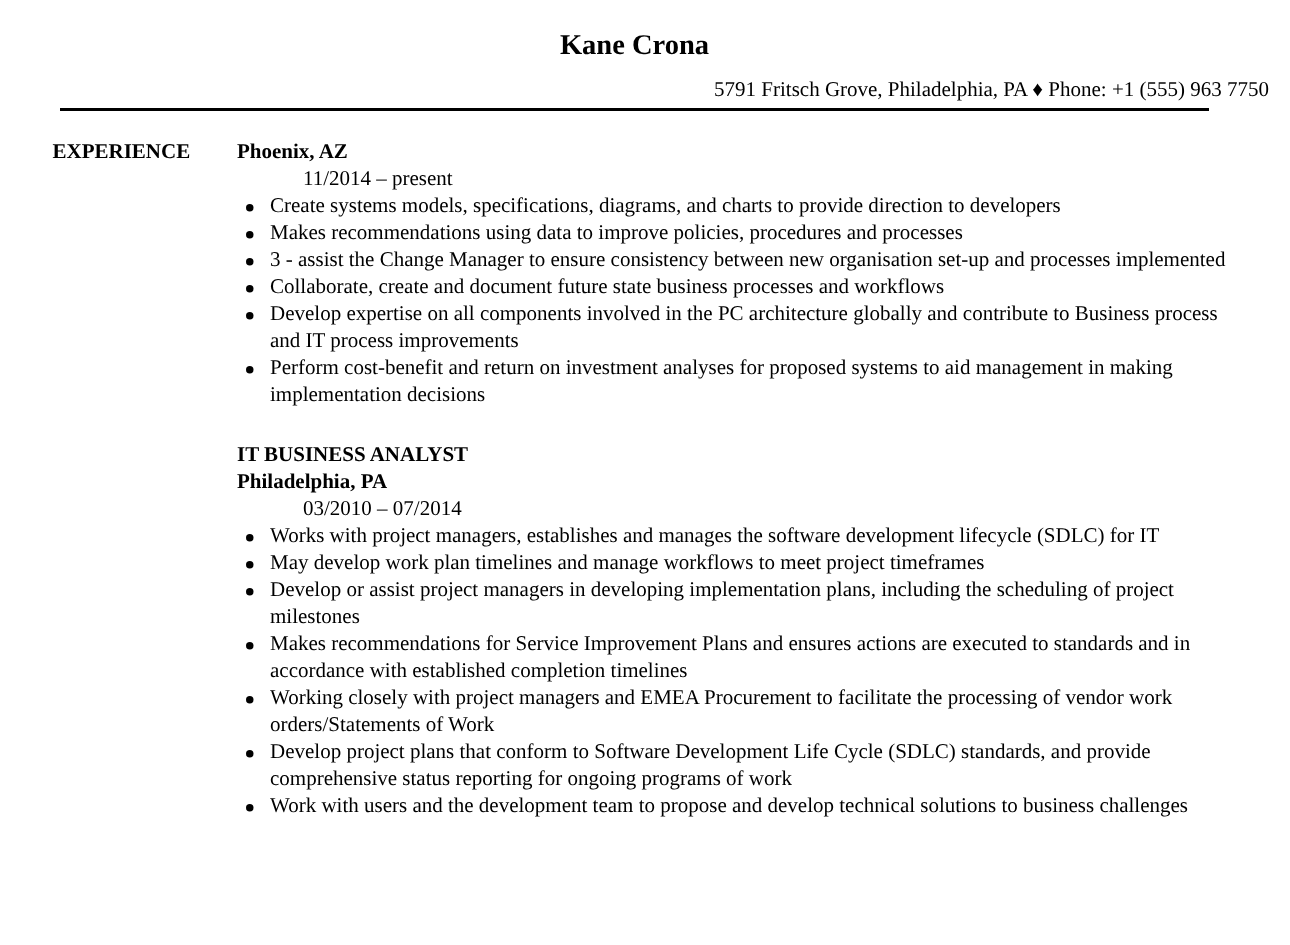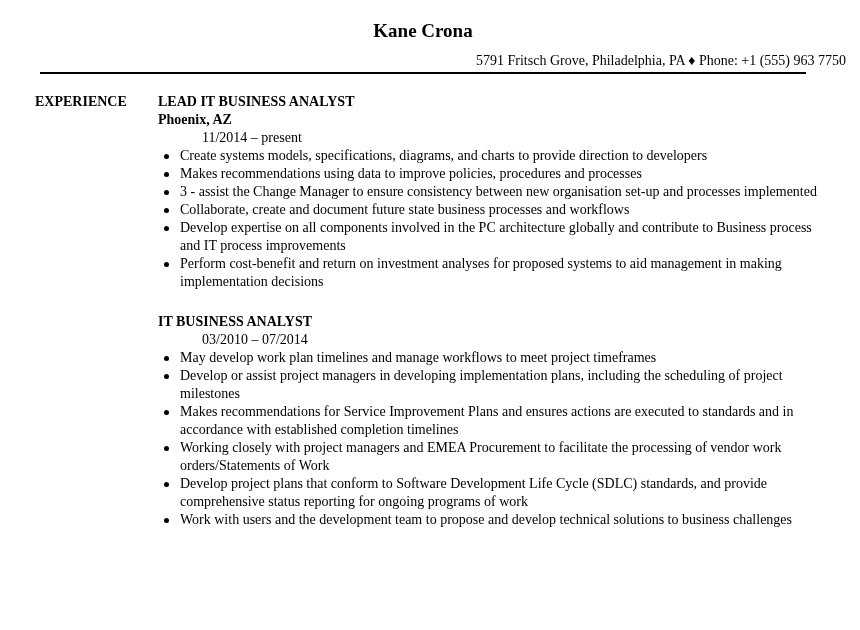--- a/index.html
+++ b/index.html
@@ -113,37 +113,38 @@
   <div class="name">Kane Crona</div>
   <div class="contact">5791 Fritsch Grove, Philadelphia, PA ♦ Phone: +1 (555) 963 7750</div>
   <div class="rule"></div>
 </div>
 
 <div class="section-label">EXPERIENCE</div>
 
 <div class="content">
 
   <div class="job">
-    <div class="job-title">LEAD IT BUSINESS ANALYST</div>
     <div class="job-location">Phoenix, AZ</div>
     <div class="job-dates">11/2014 – present</div>
     <ul class="bullets">
       <li><span class="dot"></span><span>Create systems models, specifications, diagrams, and charts to provide direction to developers</span></li>
       <li><span class="dot"></span><span>Makes recommendations using data to improve policies, procedures and processes</span></li>
       <li><span class="dot"></span><span>3 - assist the Change Manager to ensure consistency between new organisation set-up and processes implemented</span></li>
       <li><span class="dot"></span><span>Collaborate, create and document future state business processes and workflows</span></li>
       <li><span class="dot"></span><span>Develop expertise on all components involved in the PC architecture globally and contribute to Business process and IT process improvements</span></li>
       <li><span class="dot"></span><span>Perform cost-benefit and return on investment analyses for proposed systems to aid management in making implementation decisions</span></li>
     </ul>
   </div>
 
   <div class="job">
     <div class="job-title">IT BUSINESS ANALYST</div>
+    <div class="job-location">Philadelphia, PA</div>
     <div class="job-dates">03/2010 – 07/2014</div>
     <ul class="bullets">
+      <li><span class="dot"></span><span>Works with project managers, establishes and manages the software development lifecycle (SDLC) for IT</span></li>
       <li><span class="dot"></span><span>May develop work plan timelines and manage workflows to meet project timeframes</span></li>
       <li><span class="dot"></span><span>Develop or assist project managers in developing implementation plans, including the scheduling of project milestones</span></li>
       <li><span class="dot"></span><span>Makes recommendations for Service Improvement Plans and ensures actions are executed to standards and in accordance with established completion timelines</span></li>
       <li><span class="dot"></span><span>Working closely with project managers and EMEA Procurement to facilitate the processing of vendor work orders/Statements of Work</span></li>
       <li><span class="dot"></span><span>Develop project plans that conform to Software Development Life Cycle (SDLC) standards, and provide comprehensive status reporting for ongoing programs of work</span></li>
       <li><span class="dot"></span><span>Work with users and the development team to propose and develop technical solutions to business challenges</span></li>
     </ul>
   </div>
 
 </div>

